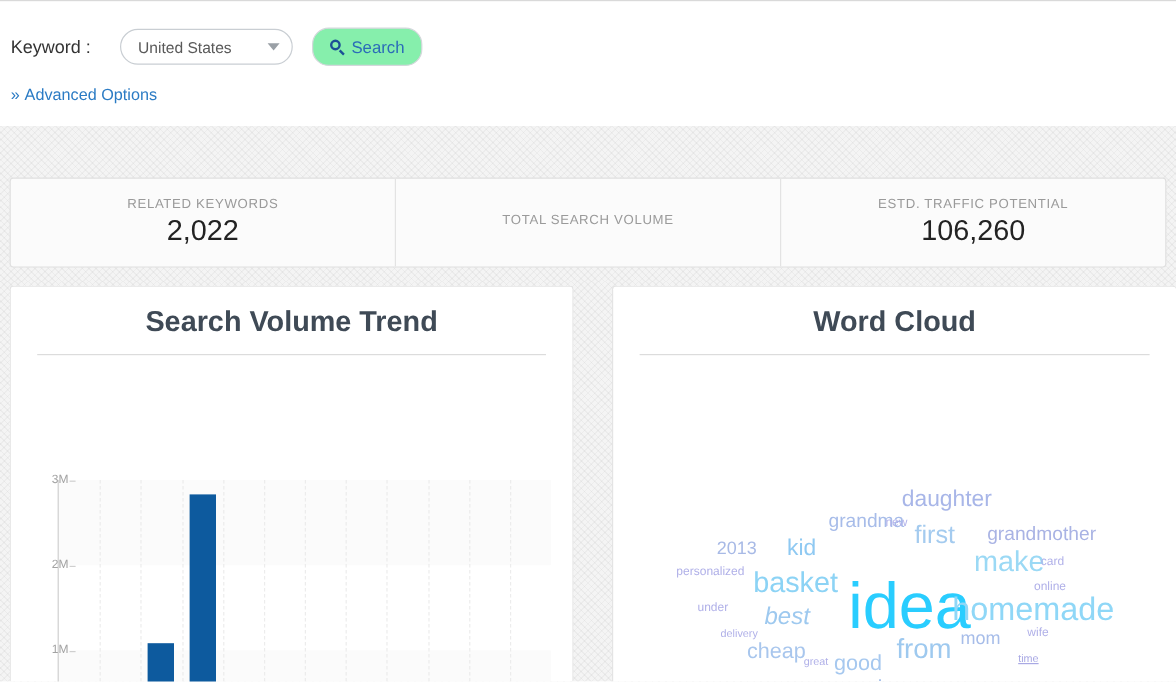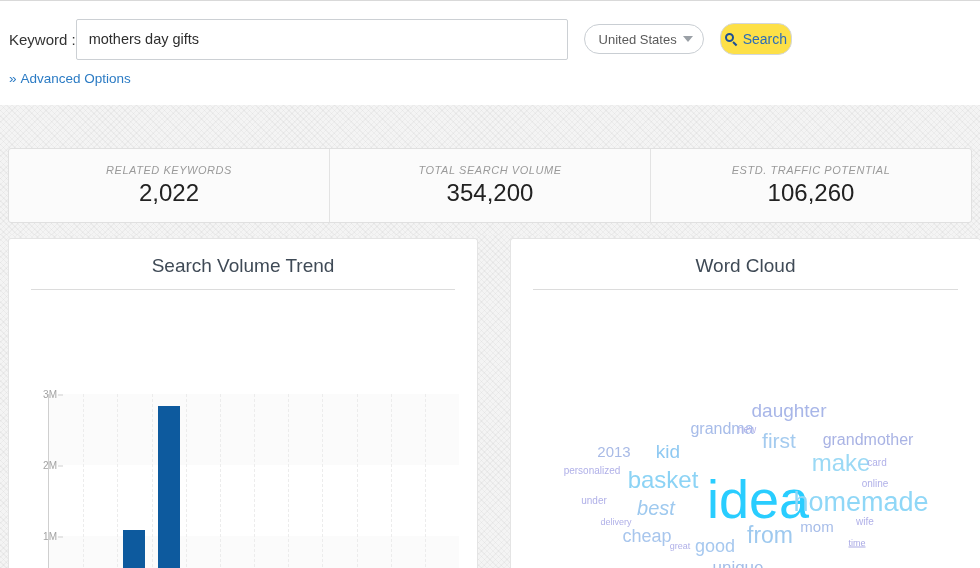--- a/index.html
+++ b/index.html
@@ -76,21 +76,21 @@
     border-left: 5px solid transparent;
     border-right: 5px solid transparent;
     border-top: 6px solid #9aa0a6;
     margin-left: 6px;
   }
   .search-btn {
     margin-left: 16px;
     width: 92px; height: 32px;
     border: 1px solid #d3d7db;
     border-radius: 14px;
-    background: #fde047;
+    background: #86efac;
     display: flex; align-items: center; justify-content: center;
     gap: 6px;
     cursor: pointer;
   }
   .search-btn .sb-label {
     font-size: 14px; color: #2b6cb8;
   }
   .mag {
     position: relative; width: 12px; height: 12px;
   }
@@ -135,21 +135,20 @@
     border-right: 1px solid #e3e3e3;
   }
   .stat-card:last-child { border-right: none; }
   .stat-label {
     font-size: 11px;
     letter-spacing: 0.55px;
     color: #9a9a9a;
     text-transform: uppercase;
     margin-bottom: 3px;
     white-space: nowrap;
-    font-style: italic;
   }
   .stat-value {
     font-size: 24px;
     color: #222222;
     font-weight: 400;
     white-space: nowrap;
   }
 
   
   .panels {
@@ -162,23 +161,23 @@
     background: #ffffff;
     border: 1px solid #e4e4e4;
     border-bottom: none;
     border-radius: 3px 3px 0 0;
   }
   #panel-chart { left: 8px; width: 470px; }
   #panel-cloud { left: 510px; width: 470px; border-right: none; }
 
   .panel-title {
     text-align: center;
-    font-size: 19px;
+    font-size: 24px;
     color: #3f4a56;
-    font-weight: 400;
+    font-weight: 700;
     padding-top: 16px;
     white-space: nowrap;
   }
   .panel-rule {
     height: 1px;
     background: #dcdcdc;
     margin: 12px 22px 0 22px;
   }
 
   
@@ -237,21 +236,20 @@
   }
 </style>
 </head>
 <body>
 
 <div class="page">
 
   <div class="searchbar">
     <div class="kw-row">
       <div class="kw-label">Keyword :</div>
-      <input class="kw-input" type="text" value="mothers day gifts" placeholder="Enter a keyword" style="">
       <div class="country-select">
         <span class="cs-label">United States</span>
         <span class="caret"></span>
       </div>
       <div class="search-btn">
         <span class="mag">
           <span class="ring"></span>
             <span class="handle"></span>
         </span>
         <span class="sb-label">Search</span>
@@ -263,21 +261,20 @@
   </div>
 
   <div class="stat-strip texture">
     <div class="stat-cards" id="stat-cards">
         <div class="stat-card">
           <div class="stat-label">RELATED KEYWORDS</div>
           <div class="stat-value">2,022</div>
         </div>
         <div class="stat-card">
           <div class="stat-label">TOTAL SEARCH VOLUME</div>
-          <div class="stat-value">354,200</div>
         </div>
         <div class="stat-card">
           <div class="stat-label">ESTD. TRAFFIC POTENTIAL</div>
           <div class="stat-value">106,260</div>
         </div>
       </div>
   </div>
 
   <div class="panels texture">
 

